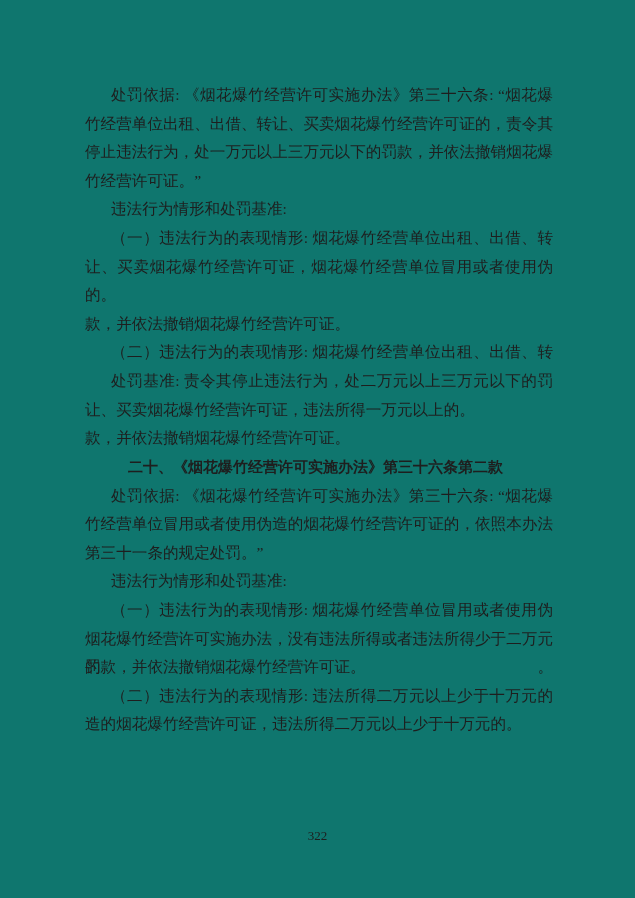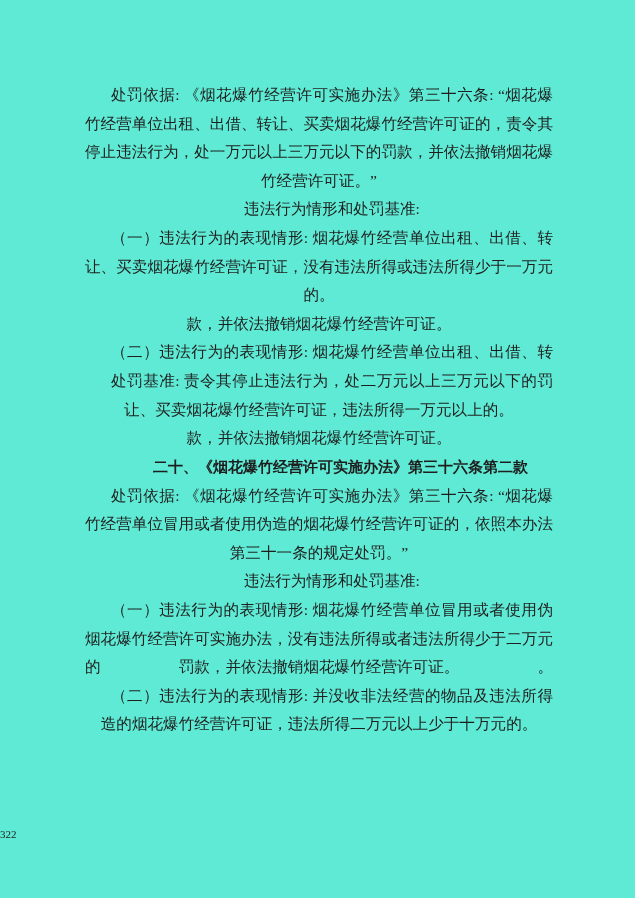--- a/index.html
+++ b/index.html
@@ -4,37 +4,37 @@
 <style>
   html, body {
     margin: 0;
     padding: 0;
     background: #ffffff;
   }
   .page {
     position: relative;
     width: 635px;
     height: 898px;
-    background: #5eead4;
+    background: #0f766e;
     overflow: hidden;
     font-family: "Liberation Serif", "DejaVu Serif", serif;
     color: #1e1e1e;
   }
   .text-block {
     position: absolute;
     left: 85px;
     top: 81px;
     width: 468px;
   }
   .line {
     height: 28.62px;
     line-height: 28.62px;
     font-size: 15.6px;
     letter-spacing: 0px;
-    text-align: center;
+    text-align: left;
     overflow: visible;
   }
   .line.j {
     text-align: justify;
     text-align-last: justify;
     text-justify: inter-character;
   }
   .line.ind {
     padding-left: 26px;
   }
@@ -44,49 +44,49 @@
   .line.heading {
     font-weight: bold;
     font-family: "Liberation Sans", "DejaVu Sans", sans-serif;
     font-size: 15px;
   }
   .page-number {
     position: absolute;
     top: 828px;
     left: 0;
     width: 100%;
-    text-align: left;
-    font-size: 11px;
+    text-align: center;
+    font-size: 13px;
     color: #1e1e1e;
     font-family: "Liberation Serif", "DejaVu Serif", serif;
   }
 </style>
 </head>
 <body>
 
 <div class="page">
   <div class="text-block" id="text-block">
       <div class="line j ind">处罚依据: 《烟花爆竹经营许可实施办法》第三十六条: “烟花爆</div>
       <div class="line j">竹经营单位出租、出借、转让、买卖烟花爆竹经营许可证的，责令其</div>
       <div class="line j">停止违法行为，处一万元以上三万元以下的罚款，并依法撤销烟花爆</div>
       <div class="line">竹经营许可证。”</div>
       <div class="line ind">违法行为情形和处罚基准:</div>
       <div class="line j ind">（一）违法行为的表现情形: 烟花爆竹经营单位出租、出借、转</div>
-      <div class="line j">让、买卖烟花爆竹经营许可证，没有违法所得或违法所得少于一万元</div>
+      <div class="line j">让、买卖烟花爆竹经营许可证，烟花爆竹经营单位冒用或者使用伪</div>
       <div class="line">的。</div>
       <div class="line">款，并依法撤销烟花爆竹经营许可证。</div>
       <div class="line j ind">（二）违法行为的表现情形: 烟花爆竹经营单位出租、出借、转</div>
       <div class="line j ind">处罚基准: 责令其停止违法行为，处二万元以上三万元以下的罚</div>
       <div class="line">让、买卖烟花爆竹经营许可证，违法所得一万元以上的。</div>
       <div class="line">款，并依法撤销烟花爆竹经营许可证。</div>
       <div class="line hind heading">二十、《烟花爆竹经营许可实施办法》第三十六条第二款</div>
       <div class="line j ind">处罚依据: 《烟花爆竹经营许可实施办法》第三十六条: “烟花爆</div>
       <div class="line j">竹经营单位冒用或者使用伪造的烟花爆竹经营许可证的，依照本办法</div>
       <div class="line">第三十一条的规定处罚。”</div>
       <div class="line ind">违法行为情形和处罚基准:</div>
       <div class="line j ind">（一）违法行为的表现情形: 烟花爆竹经营单位冒用或者使用伪</div>
       <div class="line j">烟花爆竹经营许可实施办法，没有违法所得或者违法所得少于二万元的。</div>
       <div class="line">罚款，并依法撤销烟花爆竹经营许可证。</div>
-      <div class="line j ind">（二）违法行为的表现情形: 并没收非法经营的物品及违法所得</div>
+      <div class="line j ind">（二）违法行为的表现情形: 违法所得二万元以上少于十万元的</div>
       <div class="line">造的烟花爆竹经营许可证，违法所得二万元以上少于十万元的。</div>
     </div>
   <div class="page-number">322</div>
 </div>
 
 </body></html>

